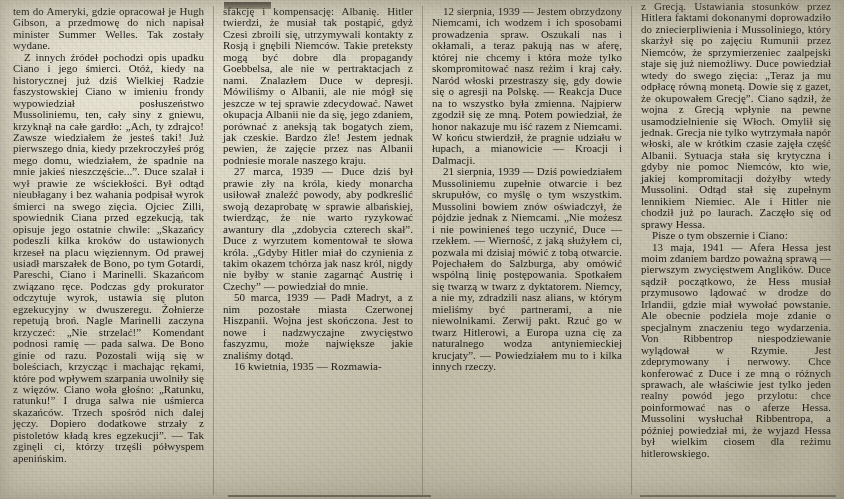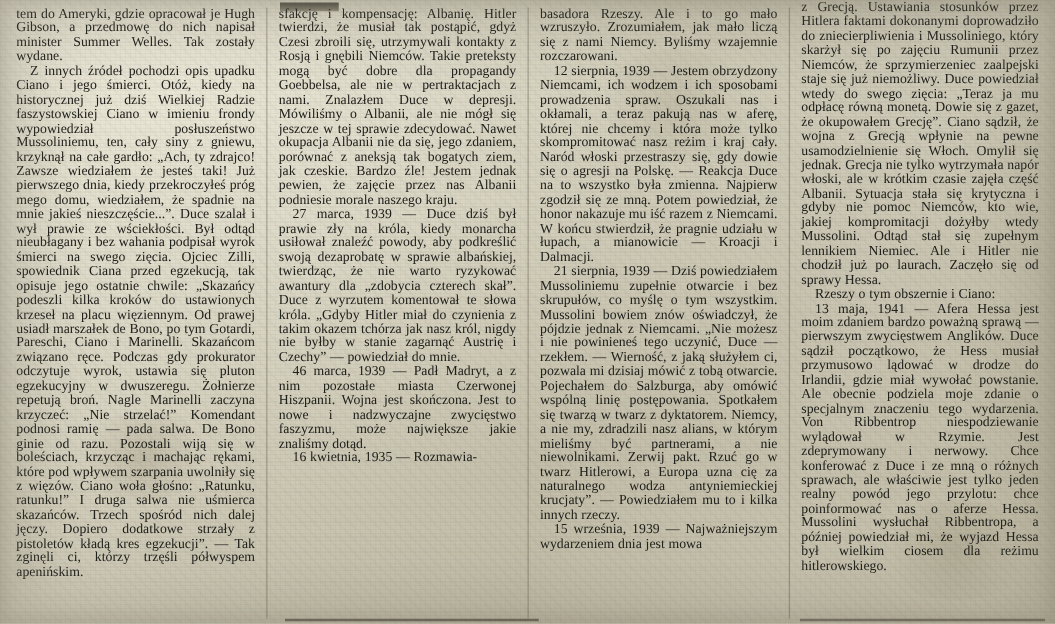--- a/index.html
+++ b/index.html
@@ -127,38 +127,36 @@
       <div class="col-inner">
         <p class="cont">tem do Ameryki, gdzie opracował je Hugh Gibson, a przedmowę do nich napisał minister Summer Welles. Tak zostały wydane.</p>
         <p>Z innych źródeł pochodzi opis upadku Ciano i jego śmierci. Otóż, kiedy na historycznej już dziś Wielkiej Radzie faszystowskiej Ciano w imieniu frondy wypowiedział posłuszeństwo Mussoliniemu, ten, cały siny z gniewu, krzyknął na całe gardło: „Ach, ty zdrajco! Zawsze wiedziałem że jesteś taki! Już pierwszego dnia, kiedy przekroczyłeś próg mego domu, wiedziałem, że spadnie na mnie jakieś nieszczęście...”. Duce szalał i wył prawie ze wściekłości. Był odtąd nieubłagany i bez wahania podpisał wyrok śmierci na swego zięcia. Ojciec Zilli, spowiednik Ciana przed egzekucją, tak opisuje jego ostatnie chwile: „Skazańcy podeszli kilka kroków do ustawionych krzeseł na placu więziennym. Od prawej usiadł marszałek de Bono, po tym Gotardi, Pareschi, Ciano i Marinelli. Skazańcom związano ręce. Podczas gdy prokurator odczytuje wyrok, ustawia się pluton egzekucyjny w dwuszeregu. Żołnierze repetują broń. Nagle Marinelli zaczyna krzyczeć: „Nie strzelać!” Komendant podnosi ramię — pada salwa. De Bono ginie od razu. Pozostali wiją się w boleściach, krzycząc i machając rękami, które pod wpływem szarpania uwolniły się z więzów. Ciano woła głośno: „Ratunku, ratunku!” I druga salwa nie uśmierca skazańców. Trzech spośród nich dalej jęczy. Dopiero dodatkowe strzały z pistoletów kładą kres egzekucji”. — Tak zginęli ci, którzy trzęśli półwyspem apenińskim.</p>
       </div>
     </div>
 
     <div class="col">
       <div class="col-inner">
         <p class="cont">sfakcję i kompensację: Albanię. Hitler twierdzi, że musiał tak postąpić, gdyż Czesi zbroili się, utrzymywali kontakty z Rosją i gnębili Niemców. Takie preteksty mogą być dobre dla propagandy Goebbelsa, ale nie w pertraktacjach z nami. Znalazłem Duce w depresji. Mówiliśmy o Albanii, ale nie mógł się jeszcze w tej sprawie zdecydować. Nawet okupacja Albanii nie da się, jego zdaniem, porównać z aneksją tak bogatych ziem, jak czeskie. Bardzo źle! Jestem jednak pewien, że zajęcie przez nas Albanii podniesie morale naszego kraju.</p>
         <p>27 marca, 1939 — Duce dziś był prawie zły na króla, kiedy monarcha usiłował znaleźć powody, aby podkreślić swoją dezaprobatę w sprawie albańskiej, twierdząc, że nie warto ryzykować awantury dla „zdobycia czterech skał”. Duce z wyrzutem komentował te słowa króla. „Gdyby Hitler miał do czynienia z takim okazem tchórza jak nasz król, nigdy nie byłby w stanie zagarnąć Austrię i Czechy” — powiedział do mnie.</p>
-        <p>46 marca, 1939 — Padł Madryt, a z nim pozostałe miasta Czerwonej Hiszpanii. Wojna jest skończona. Jest to nowe i nadzwyczajne zwycięstwo faszyzmu, może największe jakie znaliśmy dotąd.</p>
+        <p>50 marca, 1939 — Padł Madryt, a z nim pozostałe miasta Czerwonej Hiszpanii. Wojna jest skończona. Jest to nowe i nadzwyczajne zwycięstwo faszyzmu, może największe jakie znaliśmy dotąd.</p>
         <p>16 kwietnia, 1935 — Rozmawia-</p>
       </div>
     </div>
 
     <div class="col">
       <div class="col-inner">
-        <p class="cont">basadora Rzeszy. Ale i to go mało wzruszyło. Zrozumiałem, jak mało liczą się z nami Niemcy. Byliśmy wzajemnie rozczarowani.</p>
         <p>12 sierpnia, 1939 — Jestem obrzydzony Niemcami, ich wodzem i ich sposobami prowadzenia spraw. Oszukali nas i okłamali, a teraz pakują nas w aferę, której nie chcemy i która może tylko skompromitować nasz reżim i kraj cały. Naród włoski przestraszy się, gdy dowie się o agresji na Polskę. — Reakcja Duce na to wszystko była zmienna. Najpierw zgodził się ze mną. Potem powiedział, że honor nakazuje mu iść razem z Niemcami. W końcu stwierdził, że pragnie udziału w łupach, a mianowicie — Kroacji i Dalmacji.</p>
         <p>21 sierpnia, 1939 — Dziś powiedziałem Mussoliniemu zupełnie otwarcie i bez skrupułów, co myślę o tym wszystkim. Mussolini bowiem znów oświadczył, że pójdzie jednak z Niemcami. „Nie możesz i nie powinieneś tego uczynić, Duce — rzekłem. — Wierność, z jaką służyłem ci, pozwala mi dzisiaj mówić z tobą otwarcie. Pojechałem do Salzburga, aby omówić wspólną linię postępowania. Spotkałem się twarzą w twarz z dyktatorem. Niemcy, a nie my, zdradzili nasz alians, w którym mieliśmy być partnerami, a nie niewolnikami. Zerwij pakt. Rzuć go w twarz Hitlerowi, a Europa uzna cię za naturalnego wodza antyniemieckiej krucjaty”. — Powiedziałem mu to i kilka innych rzeczy.</p>
-        <p>15 września, 1939 — Najważniejszym wydarzeniem dnia jest mowa</p>
       </div>
     </div>
 
     <div class="col">
       <div class="col-inner clip-top">
         <p class="cont">z Grecją. Ustawiania stosunków przez Hitlera faktami dokonanymi doprowadziło do zniecierpliwienia i Mussoliniego, który skarżył się po zajęciu Rumunii przez Niemców, że sprzymierzeniec zaalpejski staje się już niemożliwy. Duce powiedział wtedy do swego zięcia: „Teraz ja mu odpłacę równą monetą. Dowie się z gazet, że okupowałem Grecję”. Ciano sądził, że wojna z Grecją wpłynie na pewne usamodzielnienie się Włoch. Omylił się jednak. Grecja nie tylko wytrzymała napór włoski, ale w krótkim czasie zajęła część Albanii. Sytuacja stała się krytyczna i gdyby nie pomoc Niemców, kto wie, jakiej kompromitacji dożyłby wtedy Mussolini. Odtąd stał się zupełnym lennikiem Niemiec. Ale i Hitler nie chodził już po laurach. Zaczęło się od sprawy Hessa.</p>
-        <p>Rzeszy o tym obszernie i Ciano:</p>
+        <p>Pisze o tym obszernie i Ciano:</p>
         <p>13 maja, 1941 — Afera Hessa jest moim zdaniem bardzo poważną sprawą — pierwszym zwycięstwem Anglików. Duce sądził początkowo, że Hess musiał przymusowo lądować w drodze do Irlandii, gdzie miał wywołać powstanie. Ale obecnie podziela moje zdanie o specjalnym znaczeniu tego wydarzenia. Von Ribbentrop niespodziewanie wylądował w Rzymie. Jest zdeprymowany i nerwowy. Chce konferować z Duce i ze mną o różnych sprawach, ale właściwie jest tylko jeden realny powód jego przylotu: chce poinformować nas o aferze Hessa. Mussolini wysłuchał Ribbentropa, a później powiedział mi, że wyjazd Hessa był wielkim ciosem dla reżimu hitlerowskiego.</p>
       </div>
     </div>
 
   </div>
 
   <div id="bot-rule-a"></div>
   <div id="bot-rule-b"></div>
 
   <div class="blotch" style="left:60px;top:330px;width:110px;height:70px;background:radial-gradient(circle,rgba(150,143,118,.22),rgba(150,143,118,0) 70%);"></div>

